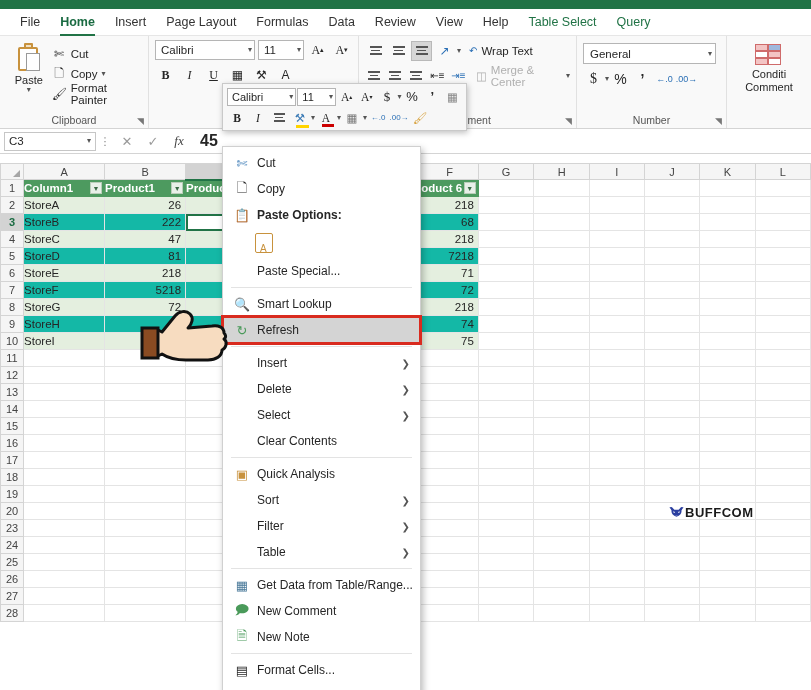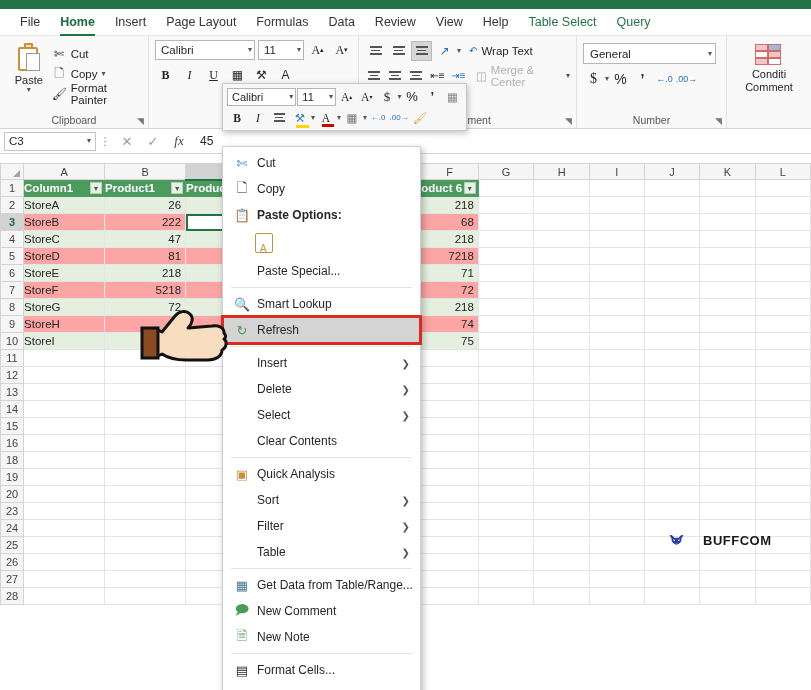--- a/index.html
+++ b/index.html
@@ -119,21 +119,21 @@
     border-bottom:1px solid #d4d4d4; padding:0 4px;
   }
   .namebox {
     width:92px; height:19px; border:1px solid #c6c6c6; background:#fff;
     display:flex; align-items:center; justify-content:space-between;
     padding:0 4px; font-size:11.5px;
   }
   .fbdots { width:18px; text-align:center; color:#888; font-size:11px; }
   .fbicon { width:26px; text-align:center; color:#9a9a9a; font-size:13px; }
   .fbicon.fx { font-family:"Liberation Serif", serif; font-style:italic; color:#444; }
-  .fbinput { flex:1; height:19px; padding-left:8px; font-size:12px; display:flex; align-items:center; }
+  .fbinput { flex:1; height:19px; padding-left:8px; font-size:16px; display:flex; align-items:center;font-weight:bold; }
 
   
   .gridwrap { position:absolute; left:0; top:163px; width:811px; height:527px; overflow:hidden; }
   table.grid { border-collapse:collapse; table-layout:fixed; }
   table.grid td, table.grid th { padding:0; }
   .colhead {
     height:16px; background:#f5f5f5; border:1px solid #d4d4d4;
     font-size:11px; font-weight:normal; color:#444; text-align:center;
   }
   .colhead.sel { background:#d3d3d3; border-bottom:2px solid #217346; color:#1a6b42; font-weight:bold; }
@@ -152,21 +152,21 @@
   .hdrcell {
     background:#4d9a5f; color:#fff; font-weight:bold; font-size:11.5px;
     border:1px solid #4d9a5f; position:relative; padding-left:4px;
   }
   .filt {
     position:absolute; right:2px; top:2px; width:12px; height:12px;
     background:#e8f0e8; border:1px solid #b9cdb9; display:flex;
     align-items:center; justify-content:center; font-size:7px; color:#3a6b45;
   }
   .band { background:#e4efdf; }
-  .white { background:#fca5a5; }
+  .white { background:#14b8a6; }
   .selcell { outline:2px solid #217346; outline-offset:-2px; background:#fff; }
 
   
   .ctxmenu {
     position:absolute; left:222px; top:146px; width:199px;
     background:#fff; border:1px solid #d0d0d0;
     box-shadow:2px 3px 7px rgba(0,0,0,.28);
     padding:3px 0; z-index:40; font-size:12px;
   }
   .mi { display:flex; align-items:center; height:26px; padding:0 6px; cursor:default; position:relative; }
@@ -201,22 +201,22 @@
   }
   .mtbox.n { width:72px; }
   .mtbox.s { width:40px; }
   .mtb { width:20px; height:19px; display:flex; align-items:center; justify-content:center; font-size:11.5px; }
 
   
   .hand { position:absolute; left:136px; top:306px; width:96px; height:56px; z-index:60; }
 
   
   .logo {
-    position:absolute; left:668px; top:532px; display:flex; align-items:center;
-    gap:18px; z-index:30;
+    position:absolute; left:668px; top:504px; display:flex; align-items:center;
+    gap:0; z-index:30;
   }
   .logo-txt { font-weight:bold; font-size:13px; letter-spacing:.5px; color:#1a1a1a; }
 </style>
 </head>
 <body>
 
 <div class="titlebar"></div>
 
 <div class="tabbar">
   <div class="tab">File</div>
@@ -692,20 +692,35 @@
           <td class="cell"></td>
           <td class="cell"></td>
           <td class="cell"></td>
           <td class="cell"></td>
           <td class="cell"></td>
           <td class="cell"></td>
           <td class="cell"></td>
           <td class="cell"></td>
         </tr>
     <tr>
+          <th class="rowhead">17</th>
+          <td class="cell"></td>
+          <td class="cell"></td>
+          <td class="cell"></td>
+          <td class="cell"></td>
+          <td class="cell"></td>
+          <td class="cell"></td>
+          <td class="cell"></td>
+          <td class="cell"></td>
+          <td class="cell"></td>
+          <td class="cell"></td>
+          <td class="cell"></td>
+          <td class="cell"></td>
+        </tr>
+    <tr>
           <th class="rowhead">18</th>
           <td class="cell"></td>
           <td class="cell"></td>
           <td class="cell"></td>
           <td class="cell"></td>
           <td class="cell"></td>
           <td class="cell"></td>
           <td class="cell"></td>
           <td class="cell"></td>
           <td class="cell"></td>

